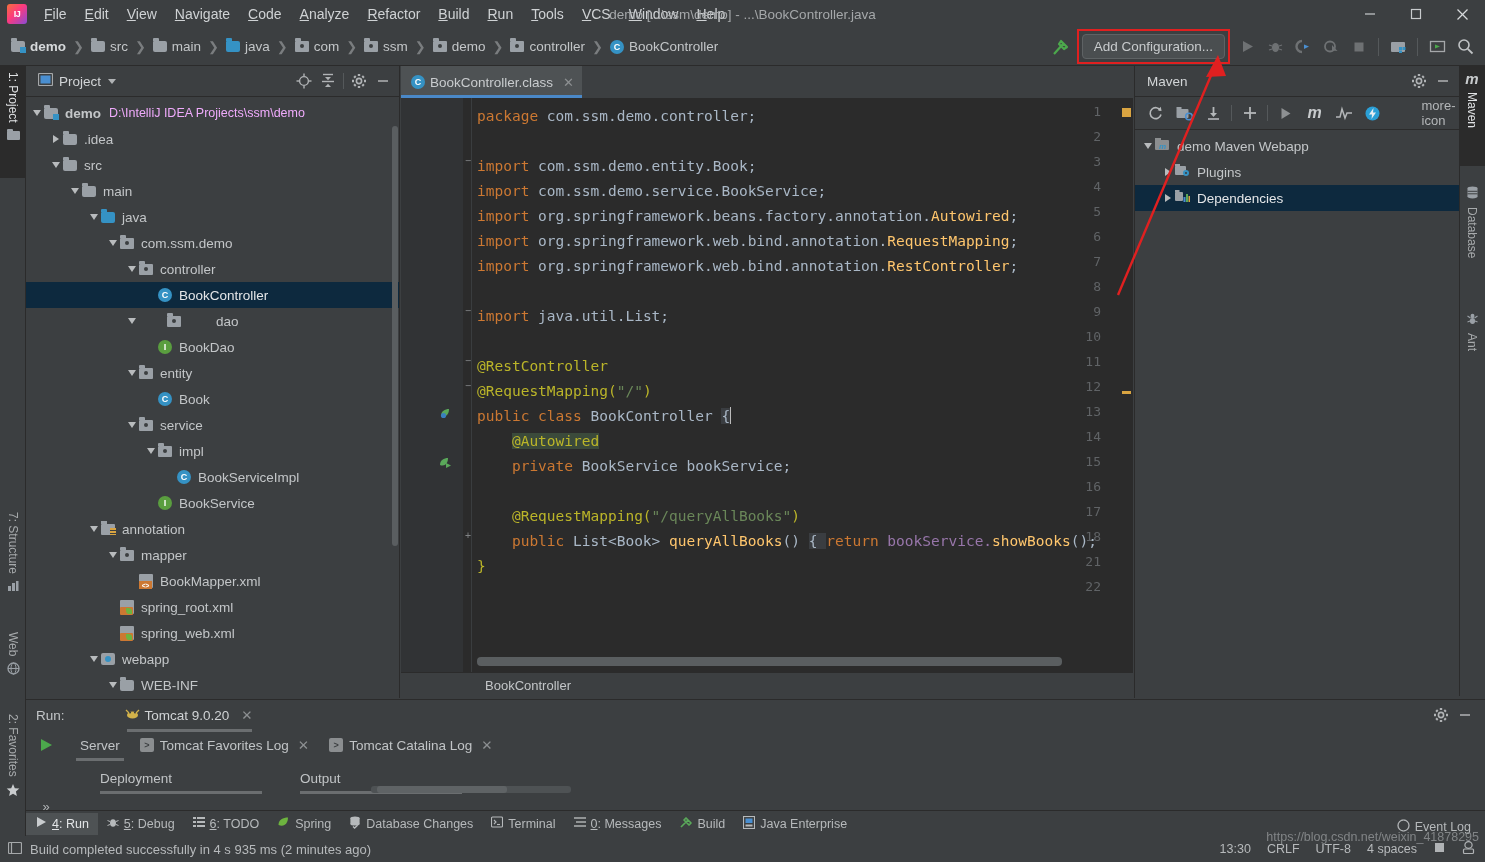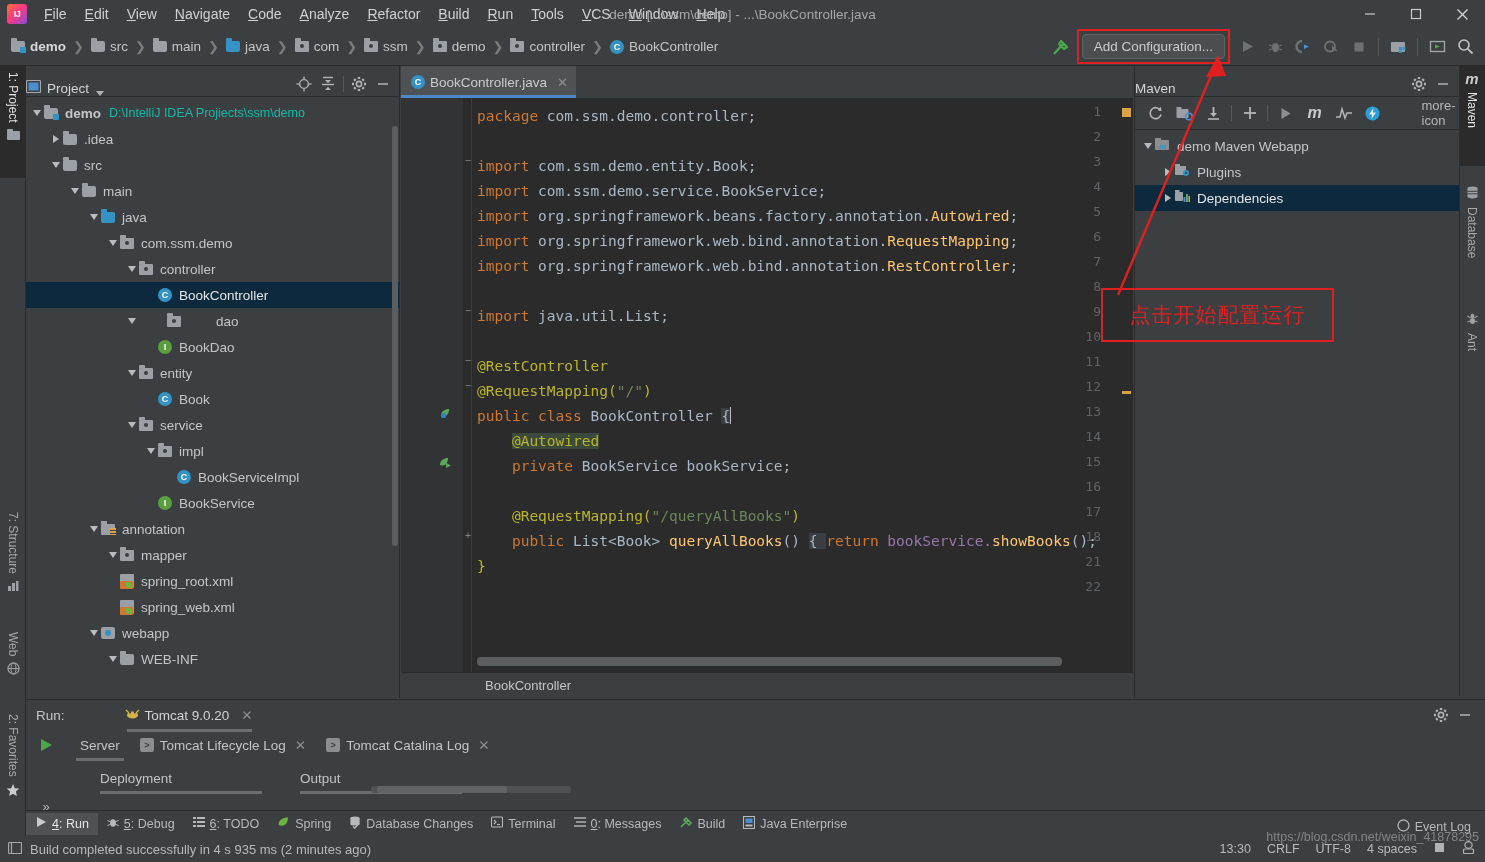--- a/index.html
+++ b/index.html
@@ -110,42 +110,42 @@
     display:flex;align-items:center;
   }
   .vtab-r.sel{ background:#2b2b2b; color:#e0e2e4; }
 
   
   .proj{
     position:absolute; left:26px; top:66px; width:374px; height:632px;
     background:#3c3f41; border-right:1px solid #2b2b2b; overflow:hidden;
   }
   .panel-head{
-    height:31px; display:flex; align-items:flex-end; padding:0 4px 0 0;
+    height:31px; display:flex; align-items:center; padding:0 4px 0 12px;
     border-bottom:1px solid #2b2b2b;
   }
   .panel-title{ font-size:13.5px; color:#d2d5d7; margin-left:6px; }
   .caret-dn{ width:0;height:0;border-left:4px solid transparent;border-right:4px solid transparent;
              border-top:5px solid #b0b3b5; margin-left:7px;}
   .panel-head-icons{ margin-left:auto; display:flex; align-items:center; }
   .phi{ width:24px;height:24px;display:flex;align-items:center;justify-content:center;color:#b0b3b5; }
   .vsep{ width:1px;height:16px;background:#55595b;margin:0 3px; }
 
   .tree{ padding-top:3px; position:relative; height:calc(100% - 31px); overflow:hidden; }
   .row{
     display:flex; align-items:center; height:26px; padding-right:6px;
     font-size:13.5px; color:#c3c6c8; white-space:nowrap;
   }
   .row.sel{ background:#0d293e; }
   .row.sel .rlabel{ color:#e4e6e8; }
   .arrow{ width:14px; flex:0 0 14px; display:flex; align-items:center; justify-content:center; }
   .arrow .tri-d{ width:0;height:0;border-left:4.5px solid transparent;border-right:4.5px solid transparent;border-top:6px solid #b8bbbd;}
   .arrow .tri-r{ width:0;height:0;border-top:4.5px solid transparent;border-bottom:4.5px solid transparent;border-left:6px solid #b8bbbd;}
   .rlabel{ margin-left:2px; }
-  .rpath{ color:#14b8a6; margin-left:8px; font-size:12.5px; }
+  .rpath{ color:#f0abfc; margin-left:8px; font-size:12.5px; }
   .xmlicon{ width:14px;height:14px;background:#9aa0a6;border-radius:1px;position:relative;}
   .xmlicon:after{ content:"<>"; position:absolute;left:0;bottom:-1px;width:13px;height:8px;background:#cc7832;
       color:#fff;font-size:6.5px;display:flex;align-items:center;justify-content:center;font-weight:bold;}
   .springicon{ width:14px;height:14px;background:#9aa0a6;border-radius:1px;position:relative;}
   .springicon:after{ content:""; position:absolute;left:0;bottom:-1px;width:13px;height:8px;background:#cc7832;border-radius:1px;}
   .springicon:before{ content:""; position:absolute;left:6px;bottom:0px;width:6px;height:6px;background:#6db33f;border-radius:0 60% 0 60%;z-index:2;}
   .resicon{ width:14px;height:11px;background:#9aa0a6;border-radius:1px;position:relative;}
   .resicon:before{ content:""; position:absolute; left:0; top:-3px; width:6px;height:3px;background:#9aa0a6;}
   .resicon:after{ content:""; position:absolute;right:-1px;bottom:-1px;width:6px;height:8px;
      background:repeating-linear-gradient(to bottom,#d9a441 0 1.5px,#3c3f41 1.5px 3px);}
@@ -656,20 +656,25 @@
           <span class="ic resicon"></span>
           <span class="rlabel">annotation</span>
         </div>
         <div class="row" style="padding-left: 80px;">
           <span class="arrow">
             <i class="tri-d"></i>
           </span>
           <span class="ic pkg"></span>
           <span class="rlabel">mapper</span>
         </div>
+        <div class="row" style="padding-left: 99px;">
+          <span class="arrow"></span>
+          <span class="ic xmlicon"></span>
+          <span class="rlabel">BookMapper.xml</span>
+        </div>
         <div class="row" style="padding-left: 80px;">
           <span class="arrow"></span>
           <span class="ic springicon"></span>
           <span class="rlabel">spring_root.xml</span>
         </div>
         <div class="row" style="padding-left: 80px;">
           <span class="arrow"></span>
           <span class="ic springicon"></span>
           <span class="rlabel">spring_web.xml</span>
         </div>
@@ -688,21 +693,21 @@
           <span class="rlabel">WEB-INF</span>
         </div>
       </div>
     <div class="proj-scroll"></div>
   </div>
 
   <div class="editor">
     <div class="etabs">
       <div class="etab">
         <span class="ic cls">C</span>
-        <span>BookController.java</span>
+        <span>BookController.class</span>
         <span class="close">✕</span>
       </div>
     </div>
     <div class="ecode">
       <div class="gutter"></div>
       <div class="editor-vline"></div>
       <div id="gutter-nums">
           <div class="lineno" style="top: 6px;">1</div>
           <div class="lineno" style="top: 31px;">2</div>
           <div class="lineno" style="top: 56px;">3</div>
@@ -912,21 +917,21 @@
         </div>
         <div class="phi" style="margin-top:46px;">»</div>
       </div>
       <div class="run-tabs-col">
         <div class="subtabs" id="run-subtabs">
             <div class="subtab sel">
               <span>Server</span>
             </div>
             <div class="subtab">
               <span class="ic logicon">&gt;</span>
-              <span>Tomcat Lifecycle Log</span>
+              <span>Tomcat Favorites Log</span>
               <span class="close">✕</span>
             </div>
             <div class="subtab">
               <span class="ic logicon">&gt;</span>
               <span>Tomcat Catalina Log</span>
               <span class="close">✕</span>
             </div>
           </div>
         <div class="subtabs2" id="run-subtabs2" style="position:relative;padding-left:4px;">
             <div class="st2" style="width: 162px; margin-left: 30px;">Deployment</div>
@@ -1050,18 +1055,15 @@
           <path d="M6.5 1 A5.5 5.5 0 0 0 6.5 12" fill="none" stroke="#b0b3b5" stroke-width="1.3"></path>
         </svg>
     </span>
     <span>Event Log</span>
   </div>
 
   <svg class="anno-arrow" viewBox="0 0 130 250">
     <line x1="118" y1="4" x2="18" y2="240" stroke="#e02020" stroke-width="2.4"></line>
     <polygon points="118,0 106,22 126,21" fill="#e02020"></polygon>
   </svg>
-  <div class="anno-box">
-    <span>点击开始配置运行</span>
-  </div>
 
   <div class="watermark">https://blog.csdn.net/weixin_41878295</div>
 </div>
 
 </body></html>

